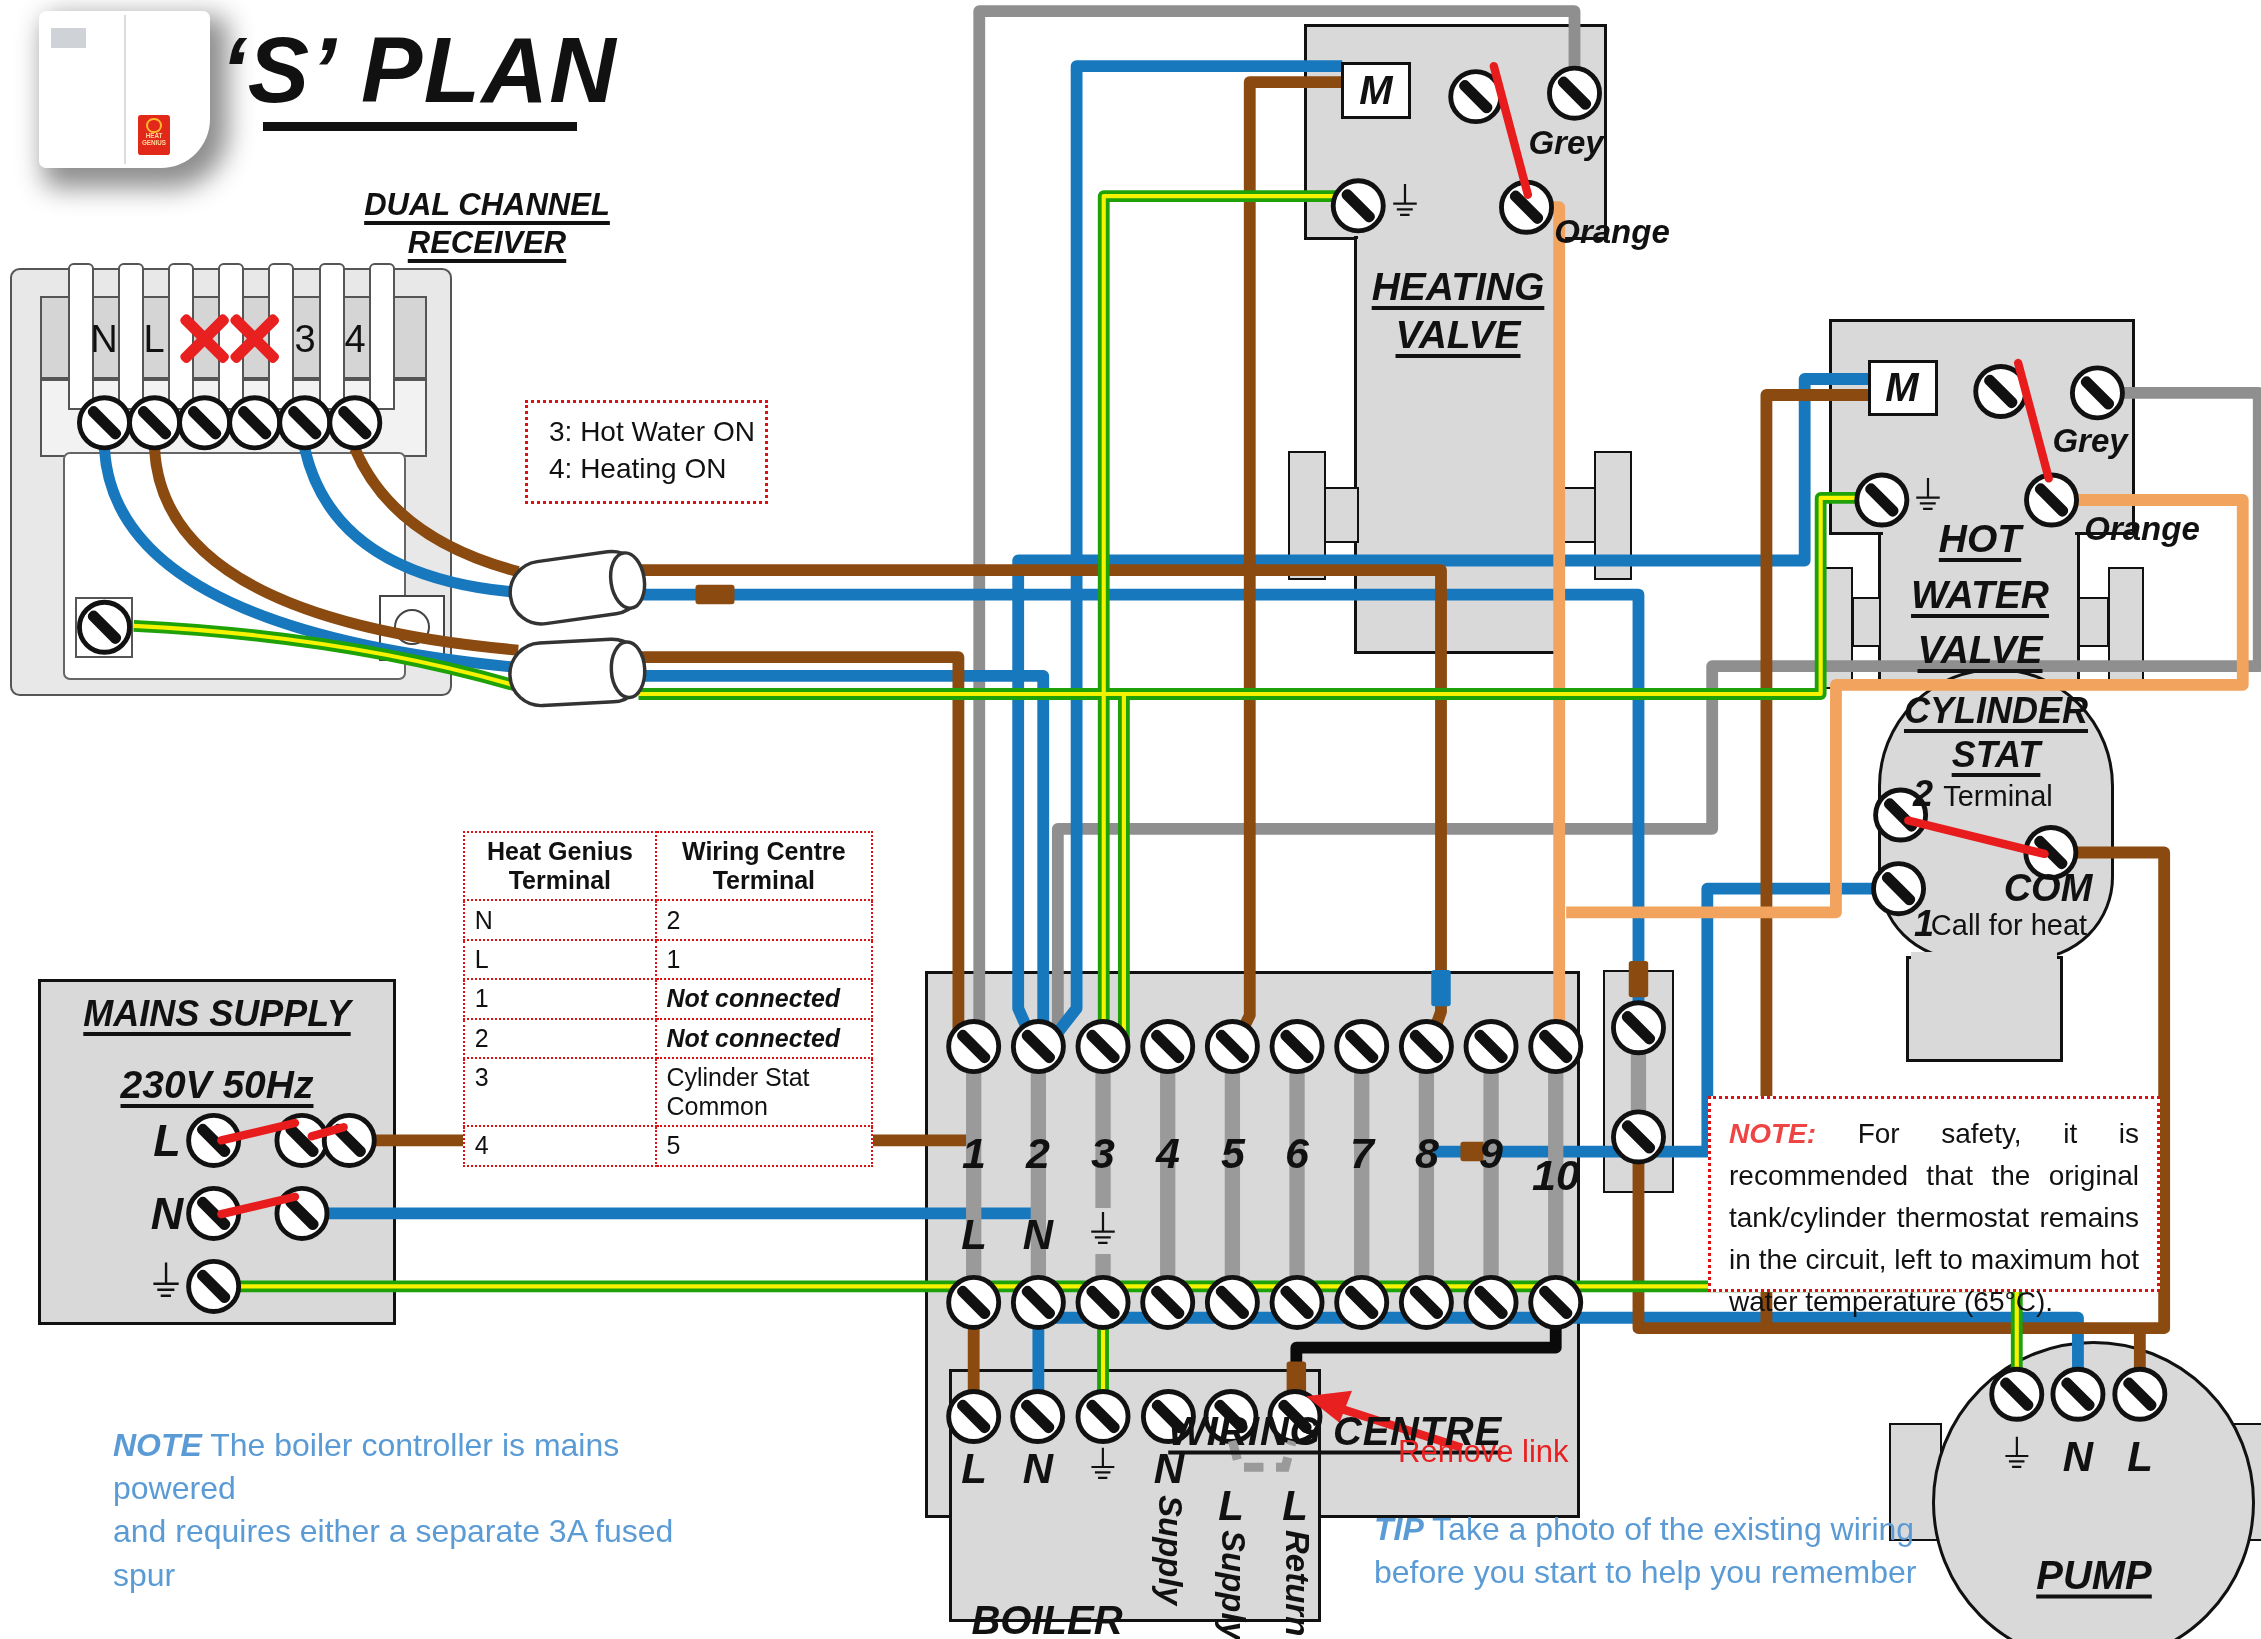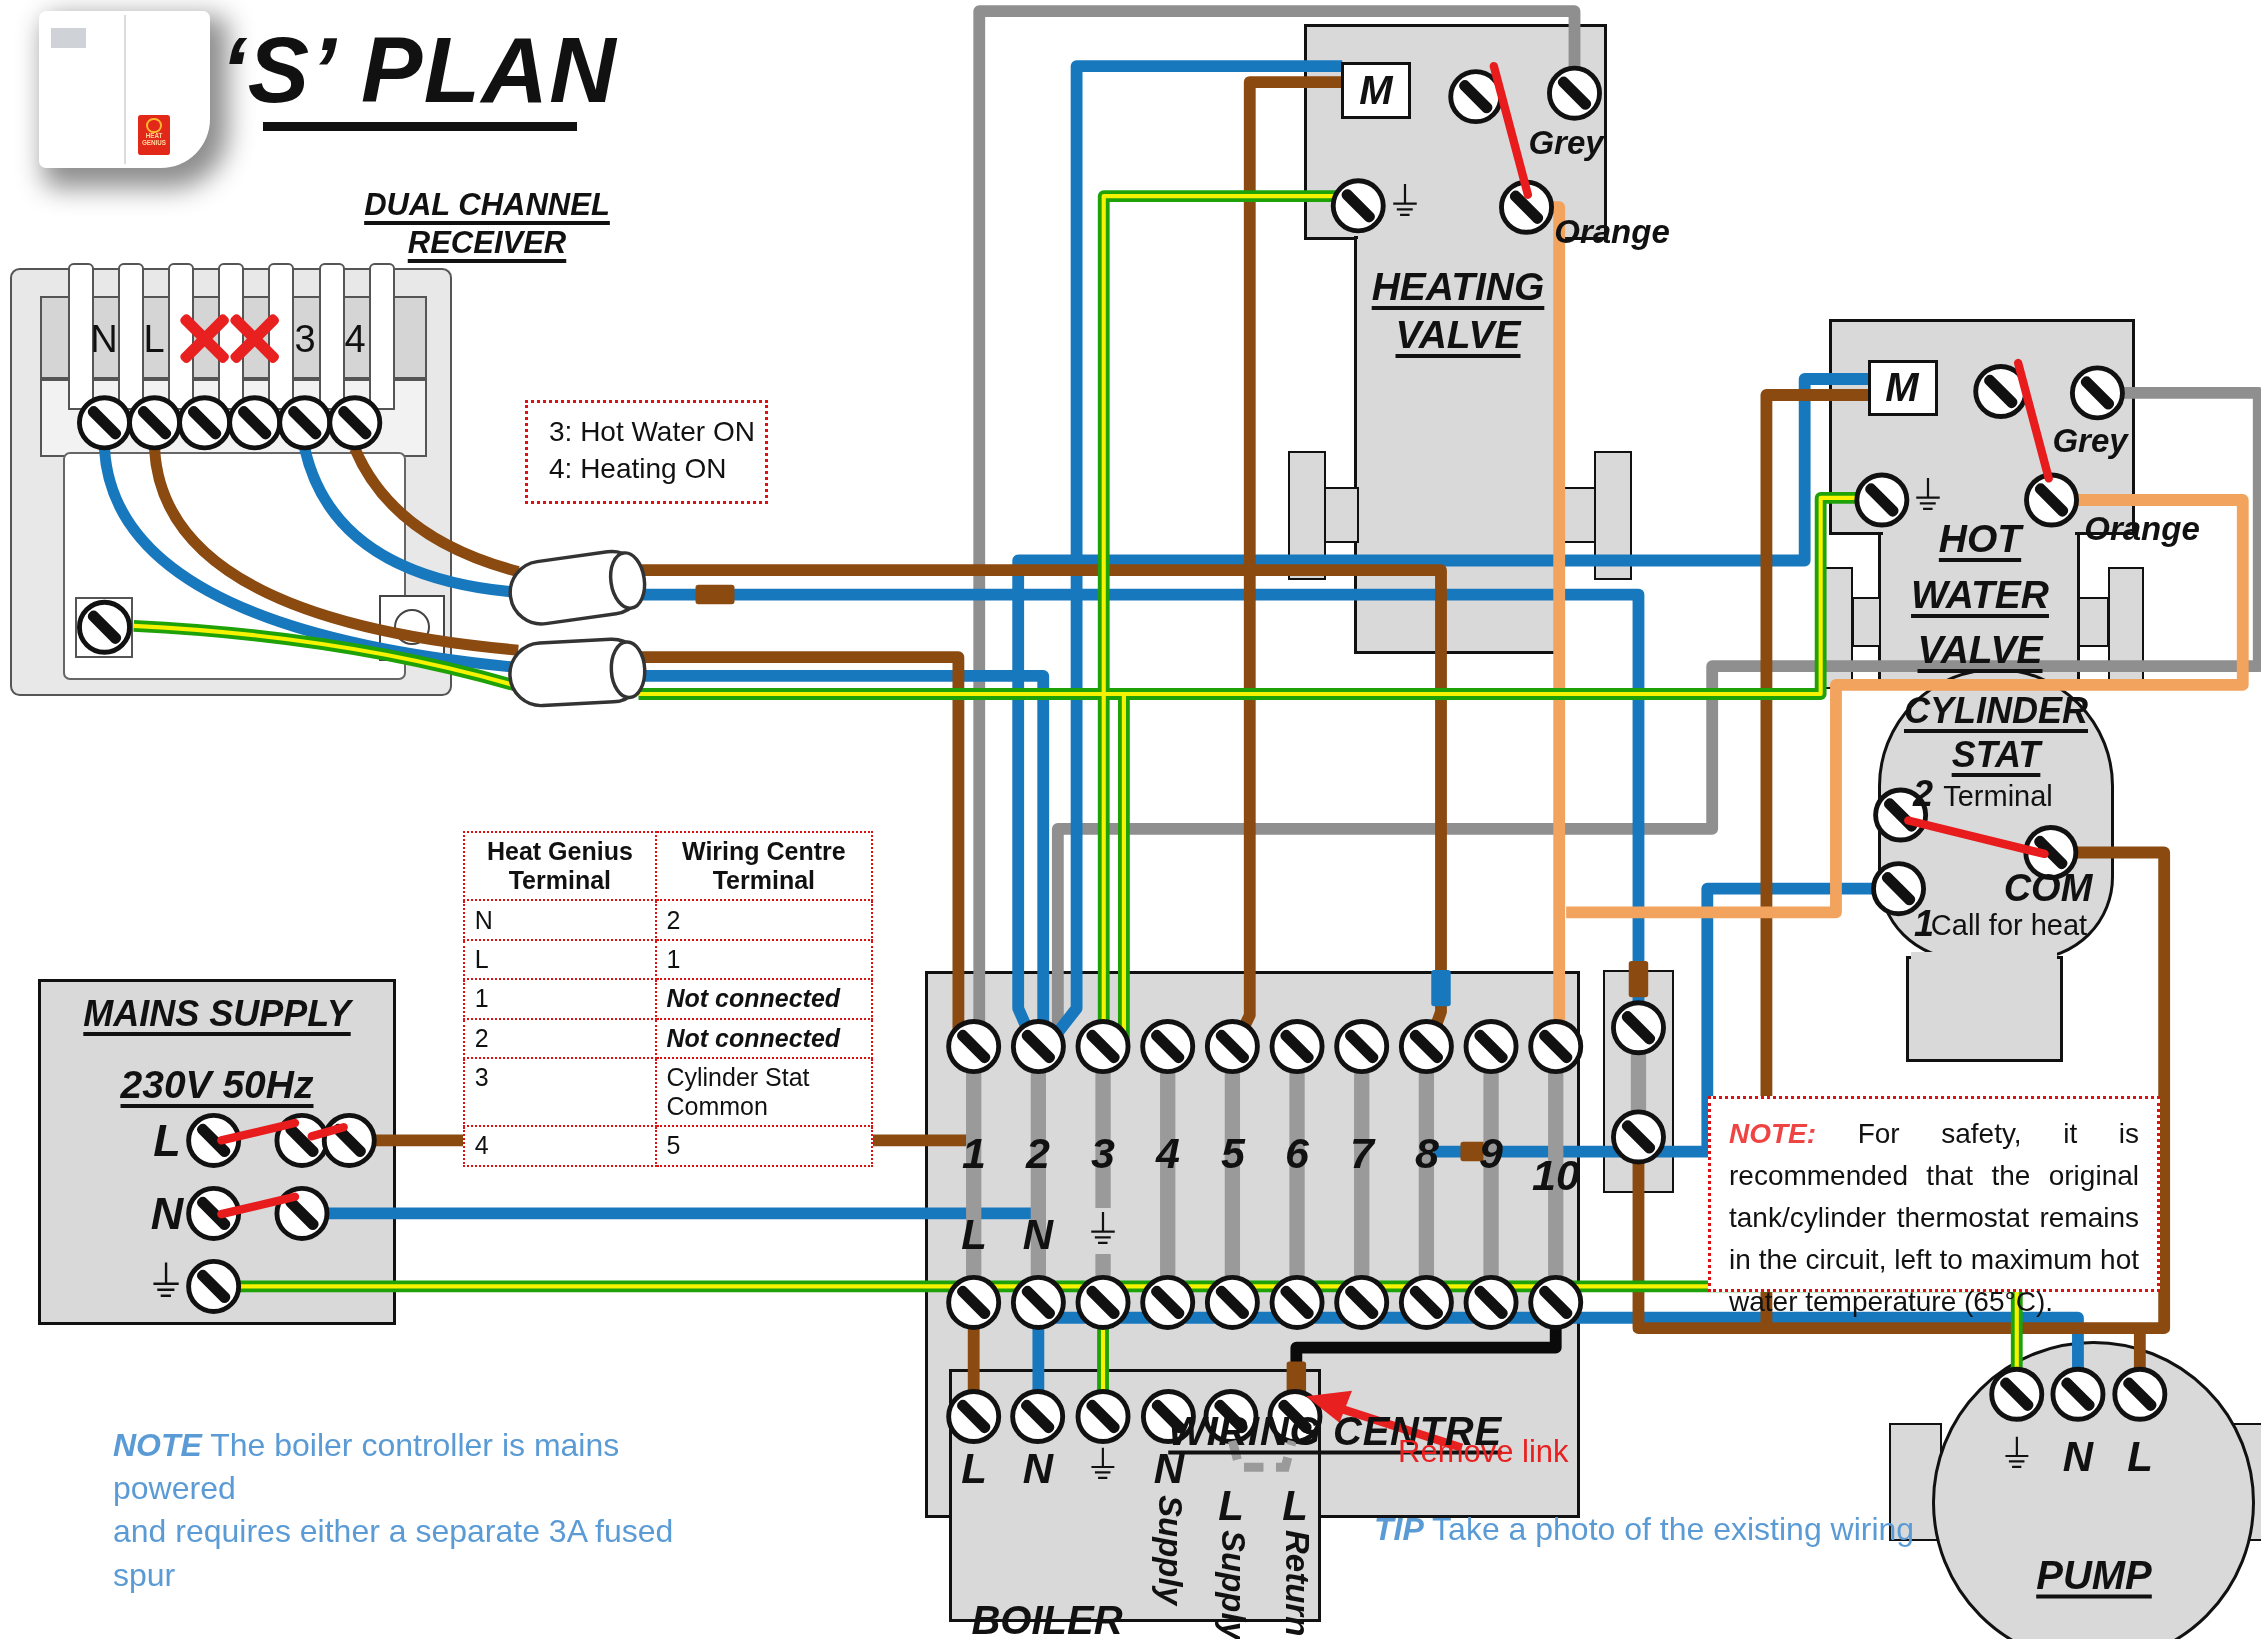--- a/index.html
+++ b/index.html
@@ -391,20 +391,21 @@
 
   <div class="abs note-blue" style="left:113px;top:1424px;width:626px;">
     <span class="b">NOTE</span><span> The boiler controller is mains powered</span><br>
     <span>and requires either a separate 3A fused spur</span><br>
     <br>
     
   </div>
 
   <div class="abs note-blue" style="left:1374px;top:1508px;width:556px;">
     <span class="b">TIP</span><span> Take a photo of the existing wiring</span><br>
+    <span>before you start to help you remember</span>
   </div>
 
   <div class="abs" style="left:138px;top:115px;width:32px;height:40px;background:#e22818;border-radius:2.8px;text-align:center;">
     <div style="width:15.3px;height:15.3px;border:2.8px solid #ffb82e;border-radius:50%;margin:2.8px auto 0;box-sizing:border-box;"></div>
     <div style="font-size:6.3px;color:#ffd9a0;font-weight:bold;line-height:1.1;">HEAT</div>
     <div style="font-size:6.3px;color:#ffd9a0;font-weight:bold;line-height:1.1;">GENIUS</div>
   </div>
 
 </div>
 

